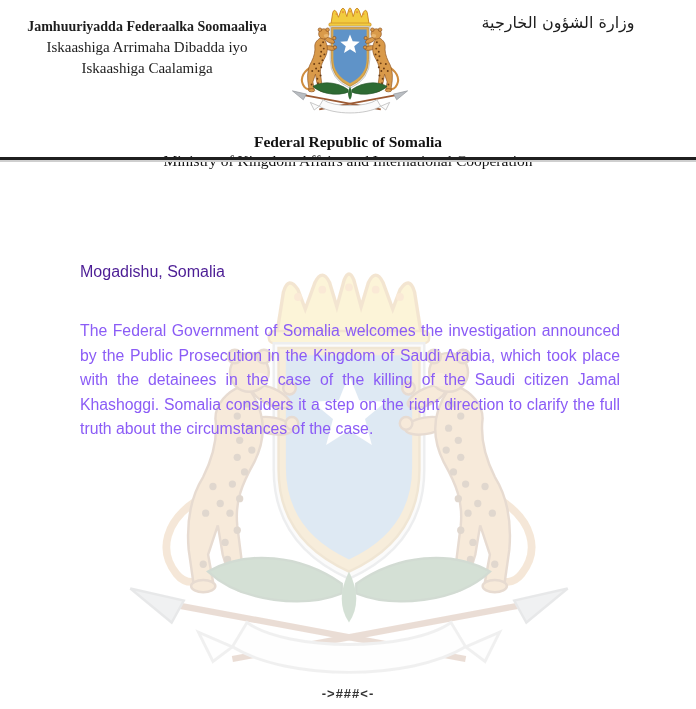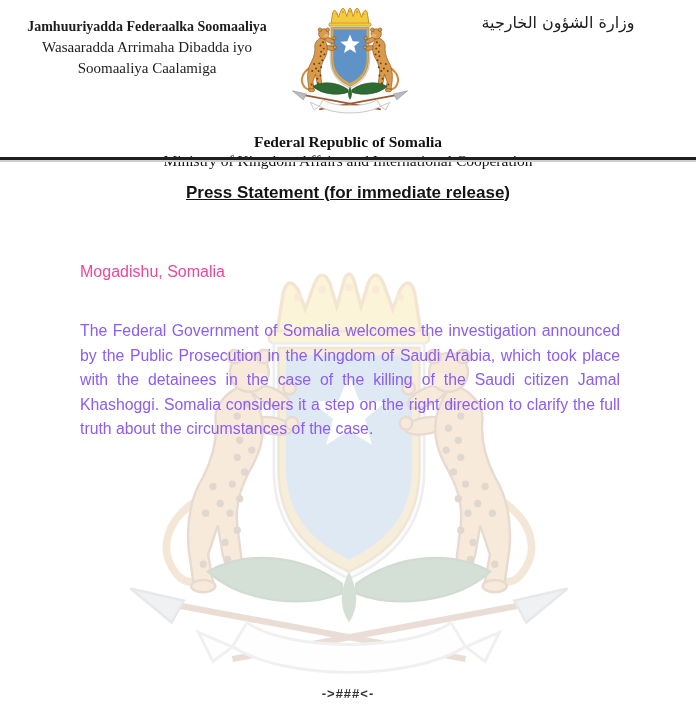--- a/index.html
+++ b/index.html
@@ -43,21 +43,21 @@
   }
 
   
   .title {
     position:absolute; left:0; top:183px; width:100%; text-align:center;
     font-weight:bold; font-size:17px; text-decoration:underline;
     color:#141414; z-index:2;
   }
   .dateblock {
     position:absolute; left:80px; top:261px; font-size:16px; line-height:21.5px;
-    color:#ec4899; z-index:2;
+    color:#4c1d95; z-index:2;
   }
   .bodytext {
     position:absolute; left:80px; top:319px; width:540px;
     font-size:15.8px; line-height:24.6px; text-align:justify;
     color:#8b5cf6; z-index:2;
   }
   .endmarker {
     position:absolute; left:0; top:686px; width:100%; text-align:center;
     font-size:13px; font-weight:bold; letter-spacing:1px; color:#333; z-index:2;
   }
@@ -143,40 +143,39 @@
 </svg>
 
 <div class="page">
 
   <svg class="watermark" viewBox="0 0 200 170">
     <use href="#coa"></use>
   </svg>
 
   <div class="hdr-somali">
     <div class="l1">Jamhuuriyadda Federaalka Soomaaliya</div>
-    <div class="l2">Wasaaradda Arrimaha Dibadda iyo</div>
-    <div class="l3">Soomaaliya Caalamiga</div>
+    <div class="l2">Iskaashiga Arrimaha Dibadda iyo</div>
+    <div class="l3">Iskaashiga Caalamiga</div>
   </div>
 
   <svg class="emblem-small" viewBox="0 0 200 170">
     <use href="#coa"></use>
   </svg>
 
   <div class="hdr-arabic" dir="rtl">
     <div class="a2">وزارة الشؤون الخارجية</div>
   </div>
 
   <div class="hdr-english">
     <div class="e1">Federal Republic of Somalia</div>
     <div class="e2">Ministry of Kingdom Affairs and International Cooperation</div>
   </div>
 
   <div class="rule"></div>
 
-  <div class="title">Press Statement (for immediate release)</div>
 
   <div class="dateblock">
     <div>Mogadishu, Somalia</div>
   </div>
 
   <div class="bodytext">The Federal Government of Somalia welcomes the investigation announced by the Public Prosecution in the Kingdom of Saudi Arabia, which took place with the detainees in the case of the killing of the Saudi citizen Jamal Khashoggi. Somalia considers it a step on the right direction to clarify the full truth about the circumstances of the case.</div>
 
   <div class="endmarker">-&gt;###&lt;-</div>
 
 </div>

